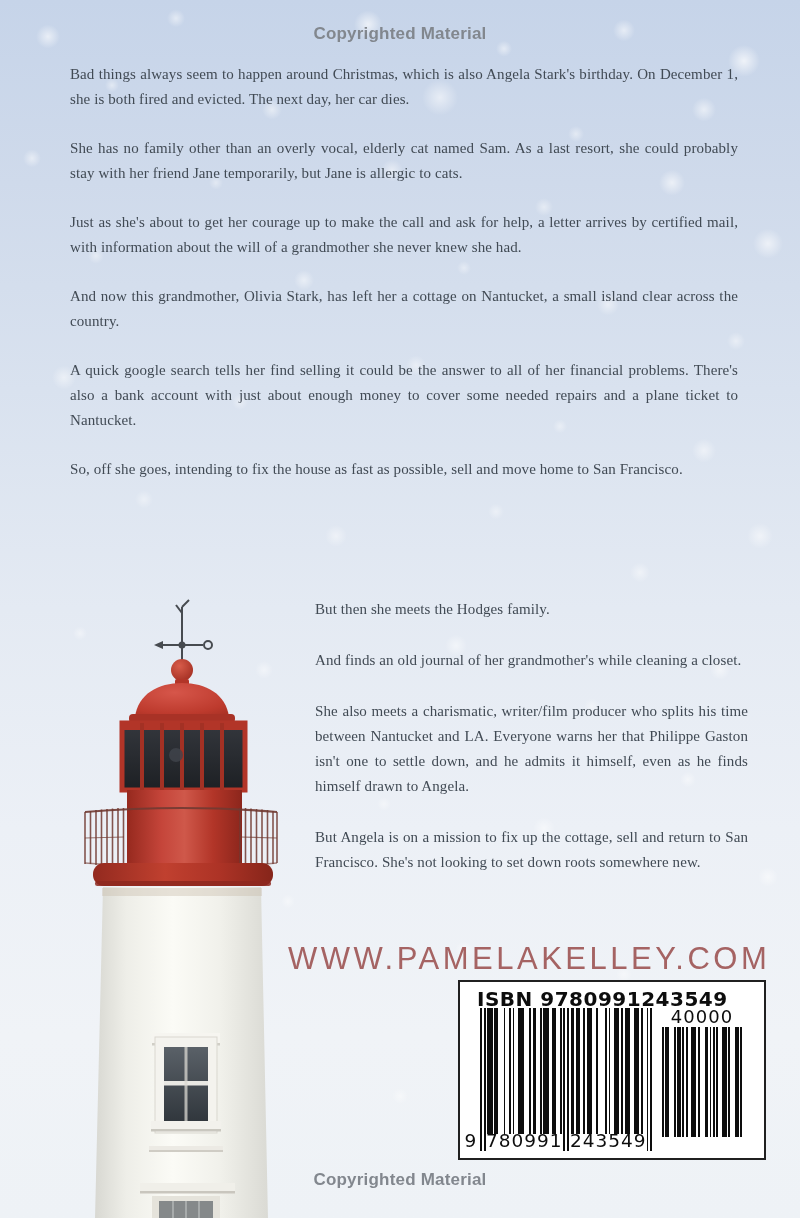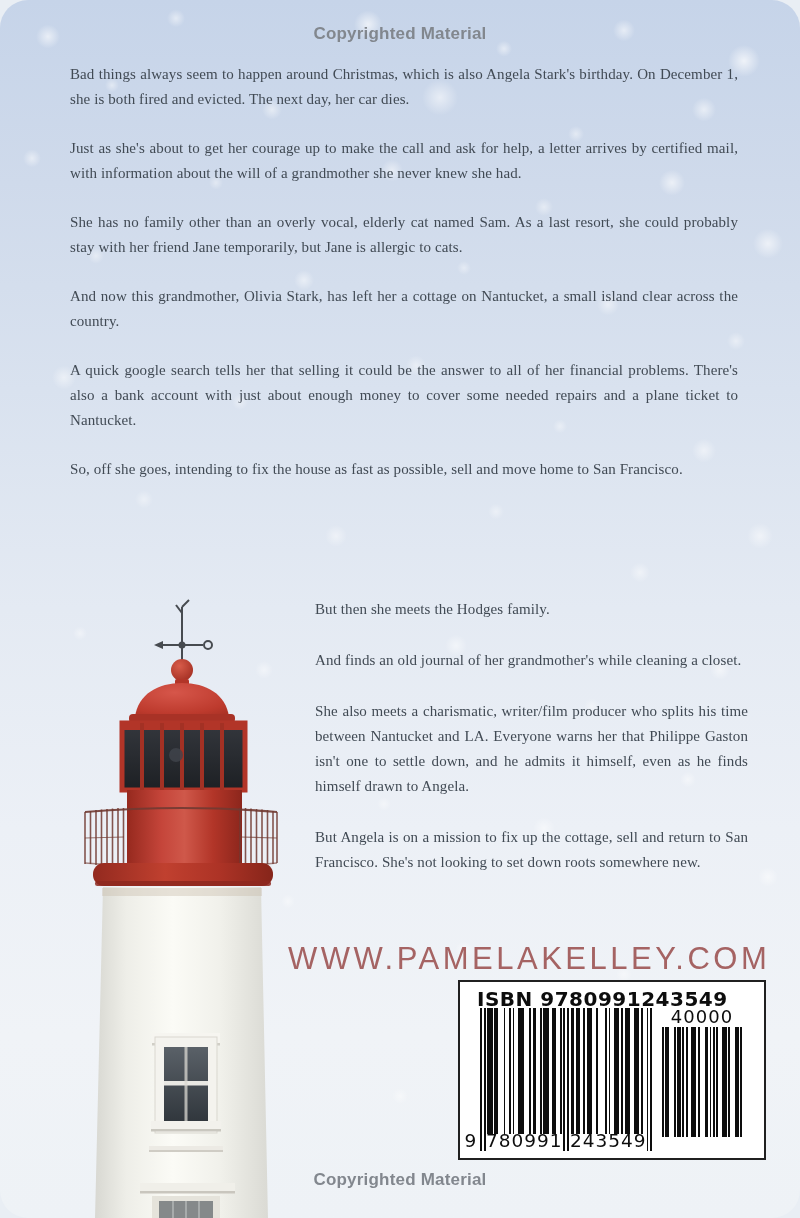--- a/index.html
+++ b/index.html
@@ -1,21 +1,20 @@
 <!DOCTYPE html>
 <html><head>
 <meta charset="utf-8">
 <style>
   html,body{margin:0;padding:0;}
   body{width:800px;height:1218px;overflow:hidden;background:#e9eef4;}
   .page{
     position:relative;width:800px;height:1218px;overflow:hidden;
     background:linear-gradient(180deg,#c6d4e9 0%,#cfdaeb 15%,#d9e2ef 32%,#e4eaf3 50%,#ecf0f6 68%,#f0f3f7 85%,#eef2f6 100%);
     font-family:"Liberation Serif",serif;
-    border-radius:28px;
   }
   .snow{
     position:absolute;inset:0;pointer-events:none;
     background-image:
       radial-gradient(circle 12px at 6% 3%,rgba(255,255,255,.6),rgba(255,255,255,0) 100%),
       radial-gradient(circle 9px at 22% 1.5%,rgba(255,255,255,.5),rgba(255,255,255,0) 100%),
       radial-gradient(circle 14px at 46% 2%,rgba(255,255,255,.65),rgba(255,255,255,0) 100%),
       radial-gradient(circle 8px at 63% 4%,rgba(255,255,255,.5),rgba(255,255,255,0) 100%),
       radial-gradient(circle 11px at 78% 2.5%,rgba(255,255,255,.55),rgba(255,255,255,0) 100%),
       radial-gradient(circle 16px at 93% 5%,rgba(255,255,255,.7),rgba(255,255,255,0) 100%),
@@ -112,24 +111,24 @@
 </head>
 <body>
 
 <div class="page">
   <div class="snow"></div>
 
   <div class="copyright top">Copyrighted Material</div>
 
   <div class="col-full">
       <p class="para">Bad things always seem to happen around Christmas, which is also Angela Stark's birthday. On December 1, she is both fired and evicted. The next day, her car dies.</p>
+      <p class="para">She has no family other than an overly vocal, elderly cat named Sam. As a last resort, she could probably stay with her friend Jane temporarily, but Jane is allergic to cats.</p>
       <p class="para">Just as she's about to get her courage up to make the call and ask for help, a letter arrives by certified mail, with information about the will of a grandmother she never knew she had.</p>
-      <p class="para">She has no family other than an overly vocal, elderly cat named Sam. As a last resort, she could probably stay with her friend Jane temporarily, but Jane is allergic to cats.</p>
       <p class="para">And now this grandmother, Olivia Stark, has left her a cottage on Nantucket, a small island clear across the country.</p>
-      <p class="para">A quick google search tells her that selling it could be the answer to all of her financial problems. There's also a bank account with just about enough money to cover some needed repairs and a plane ticket to Nantucket.</p>
+      <p class="para">A quick google search tells her find selling it could be the answer to all of her financial problems. There's also a bank account with just about enough money to cover some needed repairs and a plane ticket to Nantucket.</p>
       <p class="para">So, off she goes, intending to fix the house as fast as possible, sell and move home to San Francisco.</p>
     </div>
 
   <div class="col-right">
       <p class="para">But then she meets the Hodges family.</p>
       <p class="para">And finds an old journal of her grandmother's while cleaning a closet.</p>
       <p class="para">She also meets a charismatic, writer/film producer who splits his time between Nantucket and LA. Everyone warns her that Philippe Gaston isn't one to settle down, and he admits it himself, even as he finds himself drawn to Angela.</p>
       <p class="para">But Angela is on a mission to fix up the cottage, sell and return to San Francisco. She's not looking to set down roots somewhere new.</p>
     </div>
 

